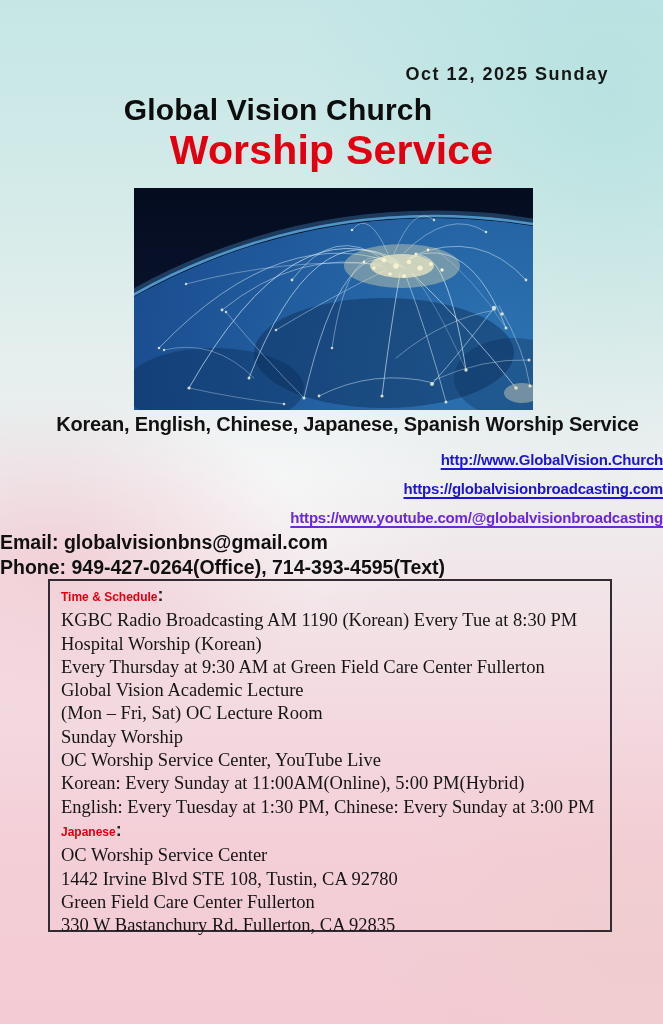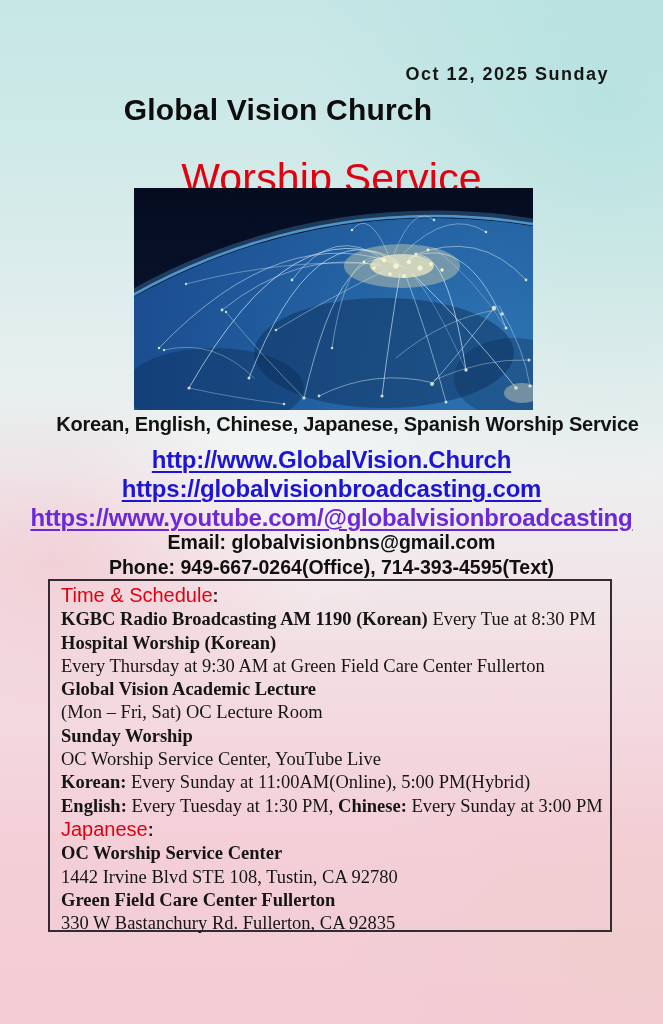--- a/index.html
+++ b/index.html
@@ -16,47 +16,47 @@
   .abs{position:absolute;}
   .date-line{
     top:64px;right:54px;font-size:18px;font-weight:bold;letter-spacing:1.5px;color:#161616;
   }
   .church-name{
     top:93px;left:0;width:556px;text-align:center;
     font-size:30px;font-weight:bold;color:#0d0d0d;letter-spacing:.2px;
   }
   .service-title{
     top:127px;left:0;width:663px;text-align:center;
-    font-size:41px;font-weight:normal;letter-spacing:.2px;margin-top:28px;
+    font-size:41px;font-weight:bold;letter-spacing:.2px;
   }
   .globe-wrap{top:188px;left:134px;width:399px;height:222px;}
   .globe-wrap svg{display:block;width:399px;height:222px;}
   .languages-line{
     top:413px;left:16px;width:663px;text-align:center;
     font-size:20px;font-weight:bold;color:#121212;letter-spacing:-0.2px;
   }
   .links-block{top:445px;left:0;width:663px;text-align:center;}
   .links-block .link{
-    display:block;font-size:24px;font-weight:bold;letter-spacing:-0.2px;
-    line-height:29px;text-underline-offset:3px;text-decoration-thickness:2px;
+    display:block;font-size:15px;font-weight:bold;letter-spacing:-0.2px;
+    line-height:29px;text-underline-offset:3px;text-decoration-thickness:2px;text-align:right;
   }
   .contact-line{
-    left:0;width:663px;text-align:center;font-size:19.5px;font-weight:bold;color:#101010;
+    left:0;width:663px;font-size:19.5px;font-weight:bold;color:#101010;
   }
   .email-line{top:531px;}
   .phone-line{top:556px;}
   .schedule-box{
     top:579px;left:48px;width:564px;height:353px;box-sizing:border-box;
     border:2px solid #332b33;padding:3px 6px 0 11px;
     font-family:"Liberation Serif",serif;font-size:18.5px;color:#151515;
   }
   .ln{line-height:23.3px;white-space:nowrap;}
-  .bs{font-weight:bold;}
+  .bs{font-weight:normal;}
   .rs{font-weight:normal;}
-  .hr{font-family:"Liberation Sans",sans-serif;font-size:20px;font-weight:normal;}
+  .hr{font-family:"Liberation Sans",sans-serif;font-size:12px;font-weight:bold;}
   .hc{font-family:"Liberation Sans",sans-serif;font-size:18px;font-weight:bold;color:#242424;}
 </style>
 </head>
 <body>
 
 <div class="abs date-line">Oct 12, 2025 Sunday</div>
 
 <div class="abs church-name">Global Vision Church</div>
 
 <div class="abs service-title" style="color:#e20010;">Worship Service</div>
@@ -163,21 +163,21 @@
 
 <div class="abs languages-line">Korean, English, Chinese, Japanese, Spanish Worship Service</div>
 
 <div class="abs links-block">
   <a class="link" style="color:#1c15d6;" href="#">http://www.GlobalVision.Church</a>
   <a class="link" style="color:#1c15d6;" href="#">https://globalvisionbroadcasting.com</a>
   <a class="link" style="color:#6d28d9;" href="#">https://www.youtube.com/@globalvisionbroadcasting</a>
 </div>
 
 <div class="abs contact-line email-line">Email: globalvisionbns@gmail.com</div>
-<div class="abs contact-line phone-line">Phone: 949-667-0264(Office), 714-393-4595(Text)</div>
+<div class="abs contact-line phone-line">Phone: 949-427-0264(Office), 714-393-4595(Text)</div>
 
 <div class="abs schedule-box">
   <div class="ln">
     <span class="hr" style="color:#e20010;">Time &amp; Schedule</span><span class="hc">:</span>
   </div>
   <div class="ln">
     <span class="bs">KGBC Radio Broadcasting AM 1190 (Korean)</span><span class="rs"> Every Tue at 8:30 PM</span>
   </div>
   <div class="ln">
     <span class="bs">Hospital Worship (Korean)</span>

